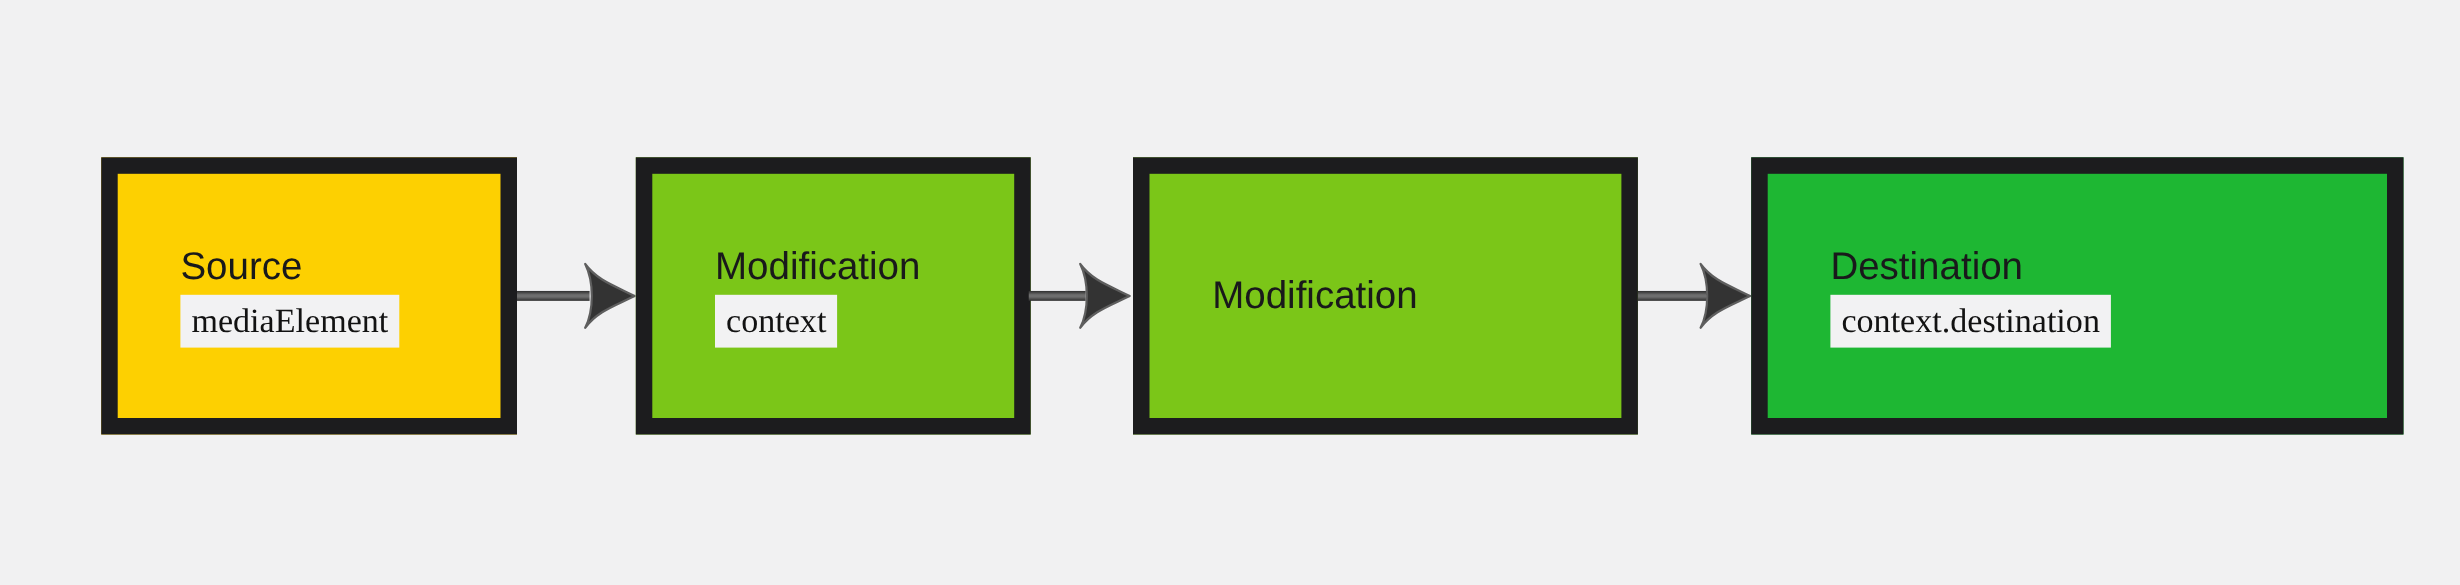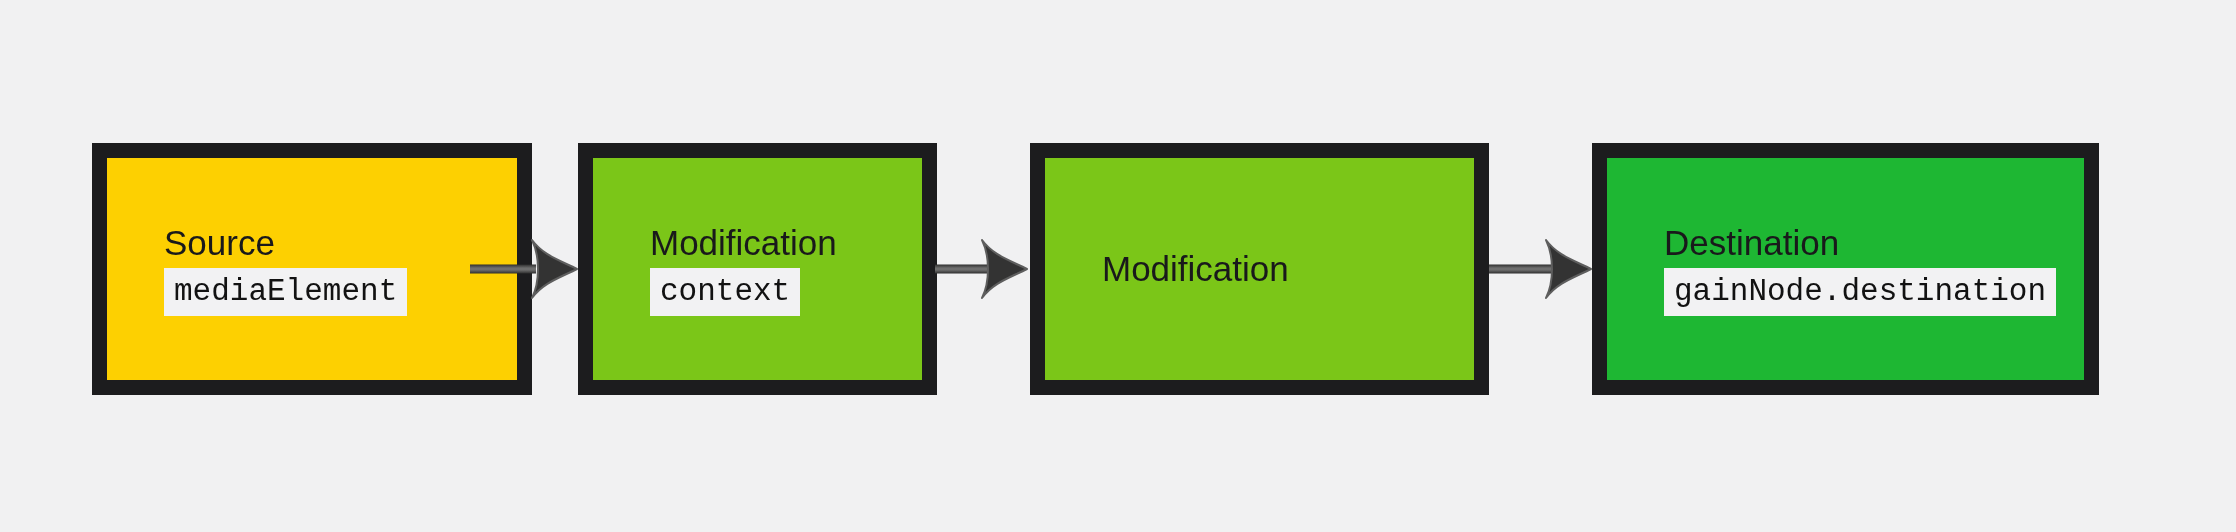--- a/index.html
+++ b/index.html
@@ -19,34 +19,34 @@
     overflow:hidden;
   }
   .node{
     position:absolute;
     top:143px;height:252px;
     box-sizing:border-box;
     border:15px solid var(--box-border);
     display:flex;flex-direction:column;justify-content:center;
     padding-left:57px;
   }
-  .n1{left:92px;width:440px;}
+  .n1{left:92px;width:378px;}
   .n2{left:578px;width:359px;}
   .n3{left:1030px;width:459px;}
-  .n4{left:1592px;width:507px;}
+  .n4{left:1592px;width:593px;}
   .node-title{
     font-size:35px;line-height:42px;font-weight:500;
     color:var(--text);letter-spacing:0px;
   }
   .node-code{
     display:block;width:fit-content;
     margin-top:4px;
     background:var(--code-bg);
     color:#121212;
-    font-family:Liberation Mono, monospace;
+    font-family:Liberation Serif, serif;
     font-size:31px;line-height:37px;
     padding:5px 10px 6px 10px;
     white-space:nowrap;
   }
   .arrow{position:absolute;top:229px;display:block;}
   .a1{left:470px;}
   .a2{left:935px;}
   .a3{left:1489px;}
 </style>
 </head>
@@ -102,16 +102,16 @@
         <stop offset="0.6" stop-color="#6e6e6e"></stop>
           <stop offset="1" stop-color="#2e2e2e"></stop>
       </linearGradient>
     </defs>
     <rect x="0" y="35.5" width="62" height="9" fill="url(#g3)"></rect>
     <path d="M102 40 C84 31 68 26 57 11 C65 27 65 53 57 69 C68 54 84 49 102 40 Z" style="fill:var(--arrow-fill);stroke:var(--arrow-stroke);" stroke-width="2" stroke-linejoin="round"></path>
   </svg>
 
   <div class="node n4" style="background-color: rgb(30, 183, 51);">
     <div class="node-title">Destination</div>
-    <code class="node-code">gainNode.destination</code>
+    <code class="node-code">context.destination</code>
   </div>
 
 </div>
 
 </body></html>

